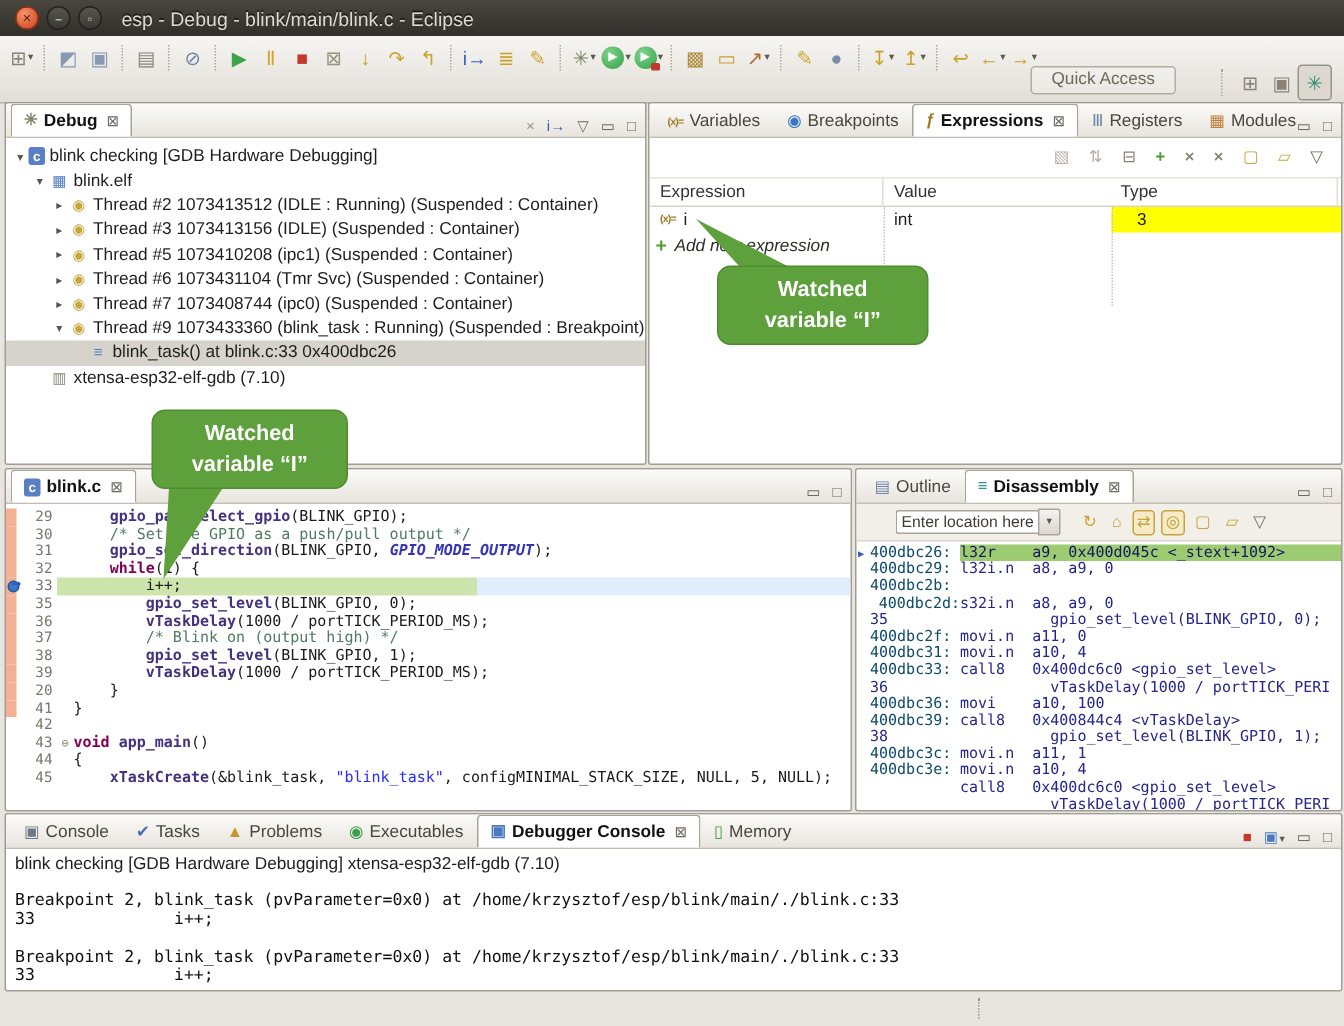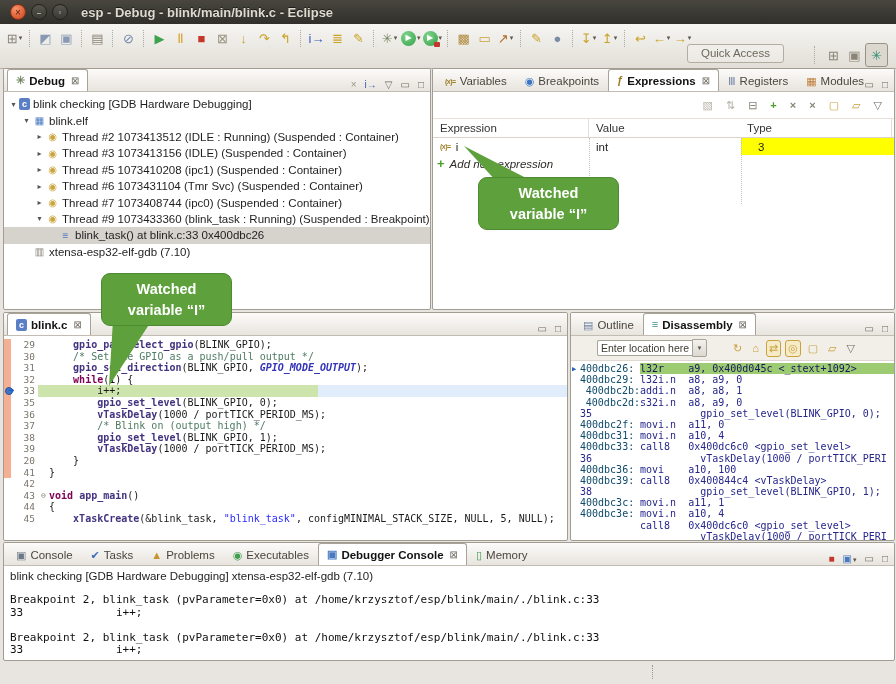--- a/index.html
+++ b/index.html
@@ -3,21 +3,21 @@
 <meta charset="utf-8">
 <style>
   html,body{margin:0;padding:0;background:#555}
   #app{position:relative;width:896px;height:684px;background:#e8e5e0;font-family:"Liberation Sans",sans-serif;overflow:hidden;
        --callout-green:#5ea03c;--value-yellow:#ffff00;--disasm-green:#9ccb72;--cur-green:#cde4ad;--cur-blue:#e1edfb;--diff-salmon:#f4b093}
   
   #titlebar{position:absolute;left:0;top:0;width:896px;height:24px;background:linear-gradient(#48463f,#302f2a);display:flex;align-items:center}
   .winbtn{width:14px;height:14px;border-radius:50%;display:flex;align-items:center;justify-content:center;font-size:9px;font-weight:bold;flex:none}
   .winbtn.close{margin-left:10px;background:radial-gradient(circle at 35% 30%,#f7946f,#dd6038 60%,#bf4c28);border:1px solid #8c3015;color:#5a1d08}
   .winbtn.min,.winbtn.max{margin-left:5px;background:linear-gradient(#57554e,#3a3933);border:1px solid #23221e;color:#cfcabe;font-size:8px}
-  #title-text{margin-left:13px;font-size:13px;font-weight:bold;color:#dedad0;text-shadow:0 -1px 0 #1c1b18}
+  #title-text{margin-left:13px;font-size:13px;font-weight:normal;color:#dedad0;text-shadow:0 -1px 0 #1c1b18}
   
   #toolbar{position:absolute;left:0;top:24px;width:896px;height:44px;background:linear-gradient(#f6f5f2,#e2ded7);border-bottom:1px solid #b5afa5}
   #tb-icons{position:absolute;left:4px;top:2px;height:24px;display:flex;align-items:center}
   .ticon{min-width:19px;height:22px;display:flex;align-items:center;justify-content:center;border-radius:3px;padding:0 1px}
   .ticon .g{font-size:13px;line-height:1}
   .dd{font-size:7px;color:#5c584f;margin-left:1px}
   .tsep{width:1px;height:17px;border-left:1px dotted #aea89c;margin:0 4px}
   .circle{width:15px;height:15px;border-radius:50%;display:flex;align-items:center;justify-content:center;position:relative}
   .circle .g{font-size:8px}
   .reddot{position:absolute;right:-2px;bottom:-1px;width:6px;height:5px;background:#c4372c;border-radius:1px}
@@ -75,21 +75,21 @@
   .eline.current .lbody{background:linear-gradient(90deg,var(--cur-green) 0,var(--cur-green) 280px,var(--cur-blue) 280px)}
   .bp{position:absolute;left:1px;top:2px;width:8px;height:8px;border-radius:50%;background:#3d76c8;border:1px solid #28549c;box-sizing:border-box}
   .iptr{position:absolute;left:4px;top:-1px;font-size:10px;font-weight:bold;color:#245cc4}
   .tk-kw{color:#7f0055;font-weight:bold}
   .tk-fn{color:#43337f;font-weight:bold}
   .tk-cm{color:#4f7b63}
   .tk-en{color:#3434b8;font-style:italic;font-weight:bold}
   .tk-st{color:#2a2aff}
   .tk-pl{color:#1a1a1a}
   
-  #disasm-toolbar{height:24px;display:flex;align-items:center;padding-left:26px;gap:15px;background:#f2efe9;border-bottom:1px solid #ddd8d0}
+  #disasm-toolbar{height:24px;display:flex;align-items:center;padding-left:26px;gap:4px;background:#f2efe9;border-bottom:1px solid #ddd8d0}
   #loc-wrap{display:flex;align-items:center}
   #loc-input{width:88px;height:14px;font-size:10.5px;font-family:"Liberation Sans",sans-serif;color:#3f3b33;border:1px solid #a9a49a;border-right:none;border-radius:2px 0 0 2px;padding:0 3px;background:#fff;outline:none}
   .combo-btn{width:13px;height:16px;border:1px solid #a9a49a;border-radius:0 2px 2px 0;background:linear-gradient(#f4f2ee,#ddd8d0);display:flex;align-items:center;justify-content:center;font-size:6px;color:#555}
   .dicon{font-size:11px;line-height:1;padding:2px 2px;border:1px solid transparent}
   .dicon.pressed{border:1px solid #caa23a;background:#f5ebc9;border-radius:3px}
   #disasm-lines{padding-top:2px}
   .dline{height:11.2px;display:flex;font-family:"DejaVu Sans Mono",monospace;font-size:10px;line-height:11.2px;white-space:pre}
   .dmark{width:9px;flex:none;position:relative}
   .dmark .g{position:absolute;left:1px;top:1px;font-size:7px;color:#2c62c2}
   .daddr{width:60px;flex:none;color:#0d4a6b}
@@ -441,21 +441,21 @@
           <span class="dicon pressed"><span class="g" style="color: rgb(201, 162, 58);">⇄</span></span>
           <span class="dicon pressed"><span class="g" style="color: rgb(201, 162, 58);">◎</span></span>
           <span class="dicon"><span class="g" style="color: rgb(201, 162, 58);">▢</span></span>
           <span class="dicon"><span class="g" style="color: rgb(201, 162, 58);">▱</span></span>
           <span class="dicon"><span class="g" style="color: rgb(110, 106, 96);">▽</span></span>
         </span>
     </div>
     <div id="disasm-lines">
         <div class="dline current"><span class="dmark"><span class="g">▶</span></span><span class="daddr" style="color: rgb(13, 74, 107);">400dbc26:</span><span class="drest">l32r    a9, 0x400d045c &lt;_stext+1092&gt;</span></div>
         <div class="dline"><span class="dmark"></span><span class="daddr" style="color: rgb(13, 74, 107);">400dbc29:</span><span class="drest">l32i.n  a8, a9, 0</span></div>
-        <div class="dline"><span class="dmark"></span><span class="daddr" style="color: rgb(13, 74, 107); text-align: right;">400dbc2b:</span><span class="drest">addi.n  a8, a8, 1</span></div>
+        <div class="dline"><span class="dmark"></span><span class="daddr" style="color: rgb(13, 74, 107);">400dbc2b:</span></div>
         <div class="dline"><span class="dmark"></span><span class="daddr" style="color: rgb(13, 74, 107); text-align: right;">400dbc2d:</span><span class="drest">s32i.n  a8, a9, 0</span></div>
         <div class="dline"><span class="dmark"></span><span class="daddr" style="color: rgb(38, 38, 140);">35</span><span class="drest">          gpio_set_level(BLINK_GPIO, 0);</span></div>
         <div class="dline"><span class="dmark"></span><span class="daddr" style="color: rgb(13, 74, 107);">400dbc2f:</span><span class="drest">movi.n  a11, 0</span></div>
         <div class="dline"><span class="dmark"></span><span class="daddr" style="color: rgb(13, 74, 107);">400dbc31:</span><span class="drest">movi.n  a10, 4</span></div>
         <div class="dline"><span class="dmark"></span><span class="daddr" style="color: rgb(13, 74, 107);">400dbc33:</span><span class="drest">call8   0x400dc6c0 &lt;gpio_set_level&gt;</span></div>
         <div class="dline"><span class="dmark"></span><span class="daddr" style="color: rgb(38, 38, 140);">36</span><span class="drest">          vTaskDelay(1000 / portTICK_PERI</span></div>
         <div class="dline"><span class="dmark"></span><span class="daddr" style="color: rgb(13, 74, 107);">400dbc36:</span><span class="drest">movi    a10, 100</span></div>
         <div class="dline"><span class="dmark"></span><span class="daddr" style="color: rgb(13, 74, 107);">400dbc39:</span><span class="drest">call8   0x400844c4 &lt;vTaskDelay&gt;</span></div>
         <div class="dline"><span class="dmark"></span><span class="daddr" style="color: rgb(38, 38, 140);">38</span><span class="drest">          gpio_set_level(BLINK_GPIO, 1);</span></div>
         <div class="dline"><span class="dmark"></span><span class="daddr" style="color: rgb(13, 74, 107);">400dbc3c:</span><span class="drest">movi.n  a11, 1</span></div>

